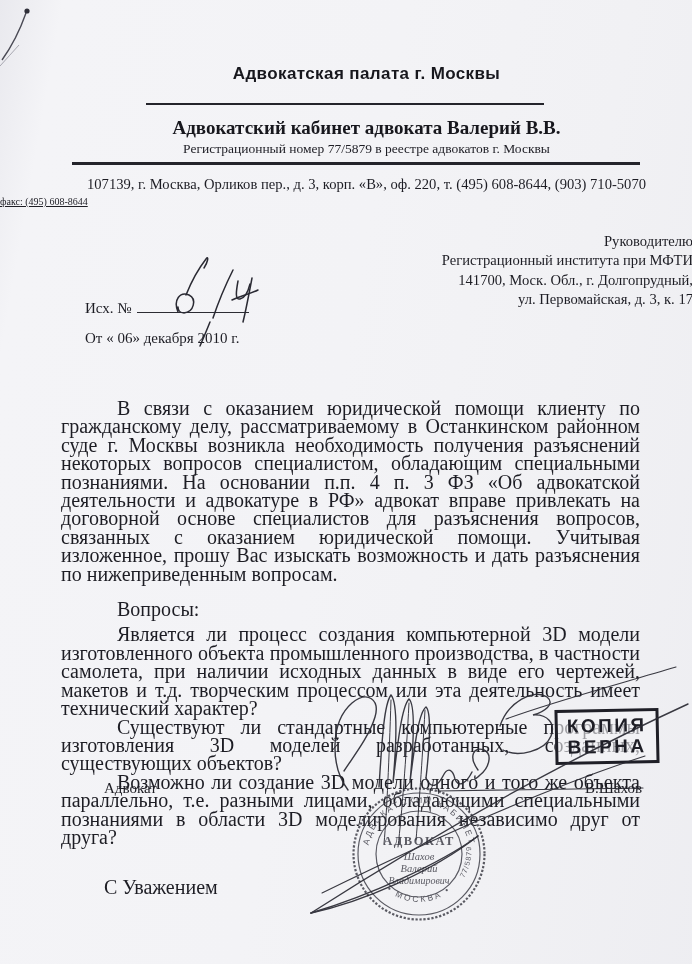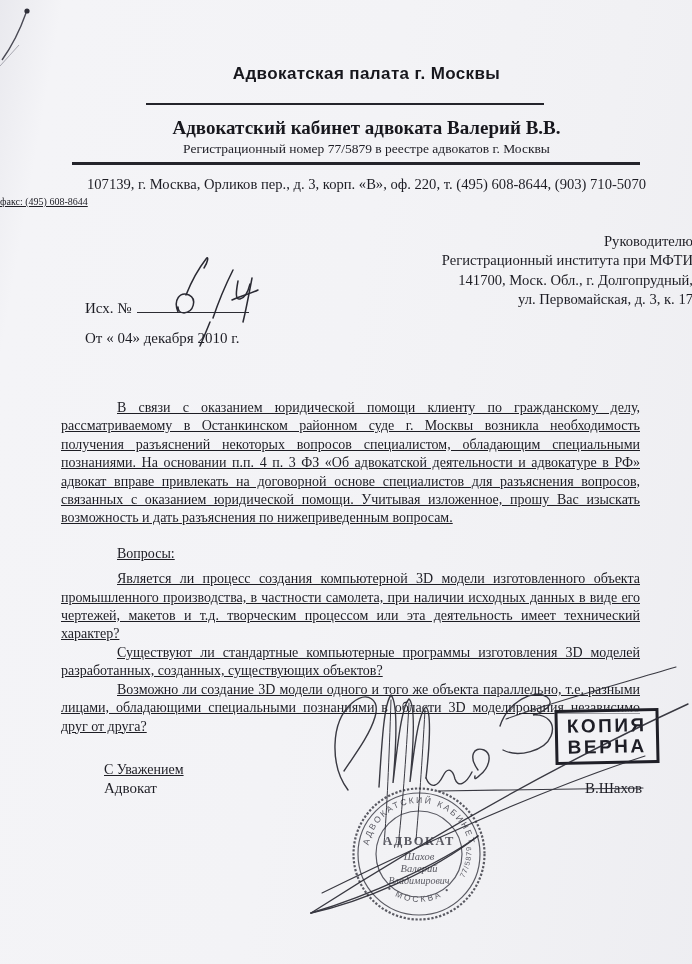--- a/index.html
+++ b/index.html
@@ -19,25 +19,25 @@
   .regnum{top:141px;left:0;width:100%;text-align:center;font-size:13.5px;}
   .addr1{top:176px;left:0;width:100%;text-align:center;font-size:14.6px;}
   .addr2{top:196px;left:0;width:100%;text-align:left;font-size:10px;text-decoration:underline;}
   
   .recipient{top:232px;right:40px;width:360px;text-align:right;font-size:14.6px;line-height:19.4px;}
   
   .refline{top:298px;left:85px;font-size:15px;}
   .blank{display:inline-block;width:112px;border-bottom:1.6px solid #2c2c33;height:14px;margin-left:5px;vertical-align:baseline;}
   .dateline{top:330px;left:85px;font-size:15px;}
   
-  .body{top:399px;left:61px;width:579px;font-size:14px;line-height:18.4px;text-align:justify;text-decoration:underline;}
+  .body{top:399px;left:61px;width:579px;font-size:20px;line-height:18.4px;text-align:justify;}
   .body p{margin:0;text-indent:56px;}
   .body p.qlabel{margin-top:17px;}
   .body p.q1{margin-top:7px;}
-  .body p.regards{margin-top:25px;text-indent:43px;text-align:left;}
+  .body p.regards{margin-top:32px;text-indent:43px;text-align:left;}
   .signrow{top:780px;left:61px;width:581px;display:flex;justify-content:space-between;font-size:15px;}
   .signrow .title{padding-left:43px;}
   
   .copy-stamp{top:709px;left:555px;border:3.5px solid #1f1f27;color:#1e1e26;
     font-family:"Liberation Sans","DejaVu Sans",sans-serif;font-weight:bold;font-size:19px;line-height:21px;
     letter-spacing:2.5px;padding:3px 9px 4px 9px;text-align:center;transform:rotate(-1.2deg);background:rgba(244,244,247,.6);}
   svg{display:block;}
   .overlay{pointer-events:none;}
 </style>
 </head>
@@ -62,21 +62,21 @@
   <div class="abs recipient">
     <div>Руководителю</div>
     <div>Регистрационный института при МФТИ</div>
     <div>141700, Моск. Обл., г. Долгопрудный,</div>
     <div>ул. Первомайская, д. 3, к. 17</div>
   </div>
 
   <div class="abs refline">
     <span>Исх. №</span><span class="blank"></span>
   </div>
-  <div class="abs dateline">От « 04» декабря 2010 г.</div>
+  <div class="abs dateline">От « 06» декабря 2010 г.</div>
 
   <svg class="abs overlay" style="top:250px;left:155px" width="120" height="100" viewBox="0 0 120 100">
     <g fill="none" stroke="#2a2a33" stroke-width="1.5" stroke-linecap="round">
       <path d="M 23,62 C 18,50 25,41 34,45 C 42,49 39,62 29,63 C 25,63 23,60 23,57"></path>
       <path d="M 31,45 C 37,30 44,18 51,9 C 54,5 53,12 49,18"></path>
       <path d="M 58,68 C 64,50 71,34 78,20"></path>
       <path d="M 83,31 C 81,42 80,50 85,49 C 90,48 93,42 95,34"></path>
       <path d="M 97,28 C 94,44 91,60 88,72"></path>
       <path d="M 77,50 C 85,46 95,44 103,40"></path>
       <path d="M 55,72 C 51,82 48,89 45,96"></path>

